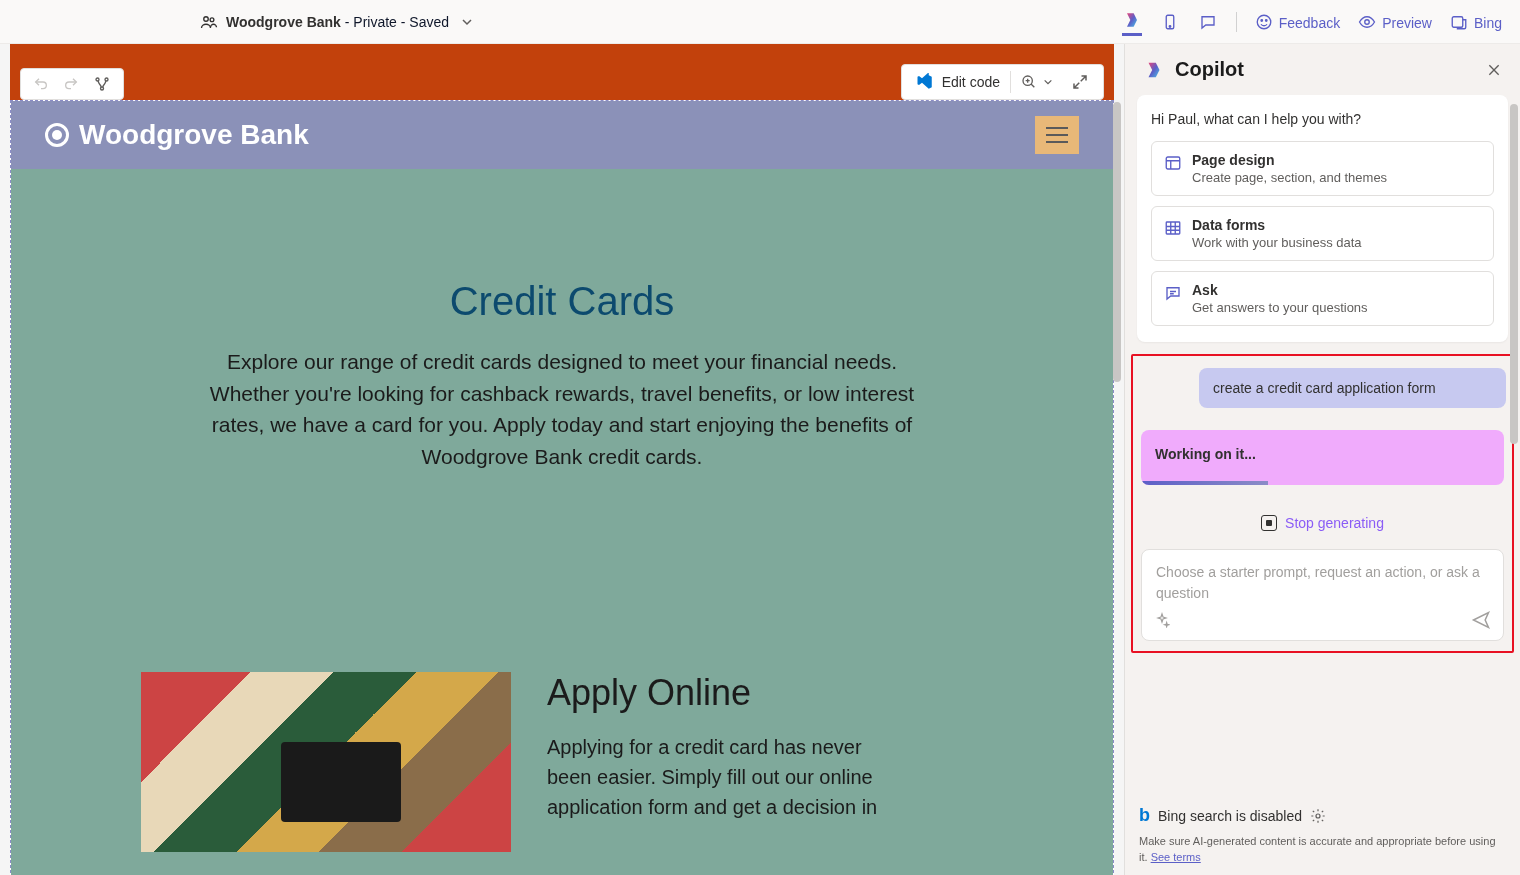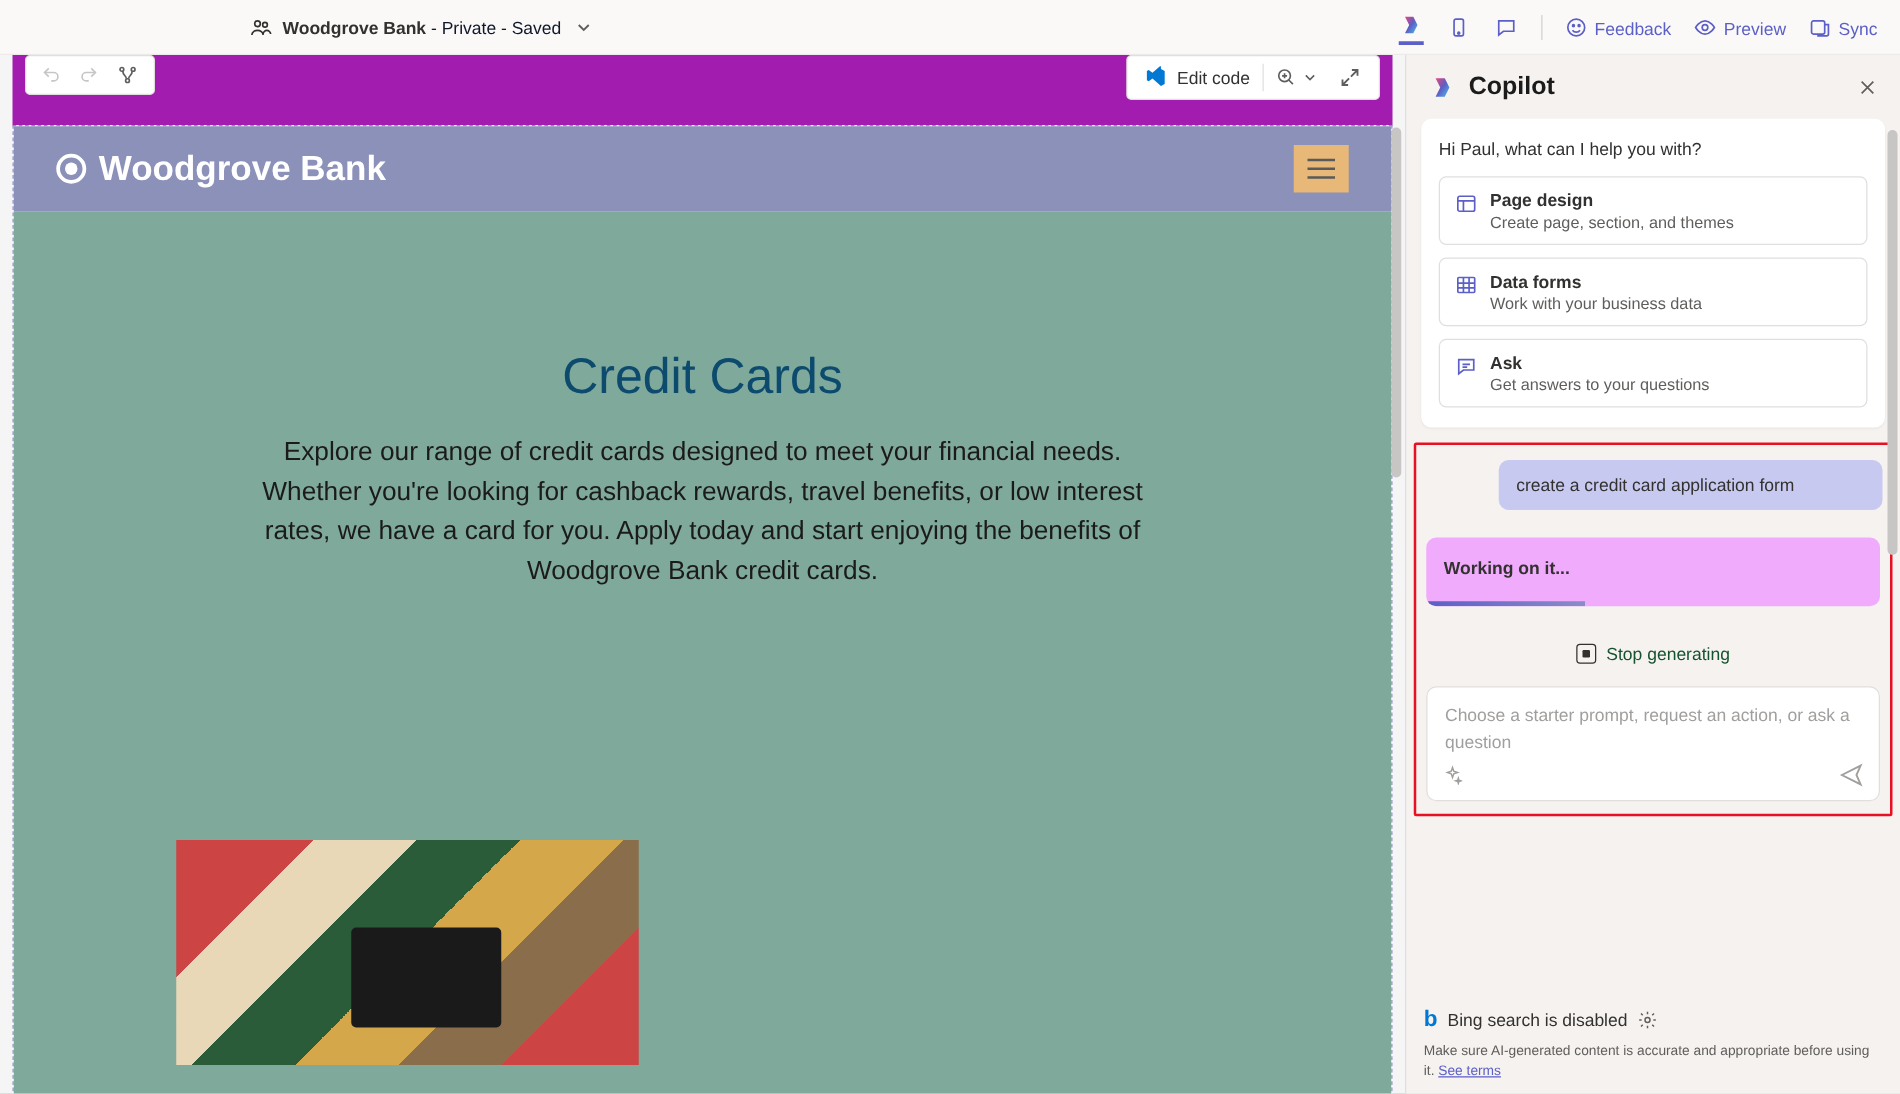--- a/index.html
+++ b/index.html
@@ -11,21 +11,21 @@
 .people-icon { width: 18px; height: 18px; color: #323130; }
 .doc-title { font-size: 14px; color: #323130; }
 .doc-title .light { color: #0f172a; font-weight: 400; }
 .dropdown-chevron { color: #605e5c; margin-left: 4px; }
 .app-bar-right { margin-left: auto; display: flex; align-items: center; gap: 18px; padding-right: 8px; }
 .app-bar-icon { width: 20px; height: 20px; color: #5b5fc7; cursor: pointer; display:flex; align-items:center; justify-content:center; }
 .app-bar-sep { width: 1px; height: 20px; background: #d1d1d1; }
 .app-bar-btn { display: flex; align-items: flex-end; gap: 6px; color: #5b5fc7; font-size: 14px; cursor: pointer; }
 
 
-.toolbar { height: 56px; display: flex; align-items: flex-start; padding: 0 10px; background: #a21caf; }
+.toolbar { height: 56px; display: flex; align-items: flex-end; padding: 0 10px; background: #c2410c; }
 .toolbar-left { display: flex; align-items: center; gap: 14px; background:#fff; border:1px solid #e1dfdd; border-radius:4px; padding:6px 12px; }
 .toolbar-icon { color: #605e5c; cursor: pointer; }
 .toolbar-icon.disabled { color: #c8c6c4; }
 .toolbar-right { margin-left: auto; display: flex; align-items: center; gap: 10px; background:#fff; border:1px solid #e1dfdd; border-radius:4px; padding:6px 14px; }
 .edit-code { display: flex; align-items: center; gap: 8px; color: #323130; font-size: 14px; cursor:pointer; }
 .vscode-icon { color: #0078d4; }
 .vsep { width:1px; height:22px; background:#e1dfdd; }
 .zoom-group { display:flex; align-items:center; gap:6px; color:#605e5c; cursor:pointer;}
 .expand-icon { color:#605e5c; cursor:pointer; margin-left:8px; }
 
@@ -70,21 +70,21 @@
 .starter:last-child { margin-bottom:0; }
 .starter-icon { color:#5b5fc7; flex-shrink:0; margin-top:2px;}
 .starter-title { font-size:14px; font-weight:600; color:#323130; }
 .starter-desc { font-size:13px; color:#605e5c; margin-top:2px;}
 
 .highlight-box { border:2px solid #e81123; margin:12px 6px 0 6px; padding:6px 6px 10px 6px; border-radius:2px;}
 .user-msg { background:#c7c9f0; color:#323130; padding:12px 14px; border-radius:8px; font-size:14px; margin-left:60px; margin-bottom:22px; margin-top:6px;}
 .working-box { background:#f0abfc; border-radius:8px; padding:16px 14px 23px 14px; position:relative; overflow:hidden; margin:0 2px;}
 .working-text { font-size:14px; font-weight:600; color:#323130;}
 .working-bar { position:absolute; left:0; bottom:0; height:4px; width:35%; background:linear-gradient(90deg,#5b5fc7,#8b8cc7); }
-.stop-gen { display:flex; align-items:flex-start; justify-content:center; gap:8px; margin-top:30px; font-size:14px; color:#14532d; cursor:pointer;}
+.stop-gen { display:flex; align-items:flex-start; justify-content:center; gap:8px; margin-top:30px; font-size:14px; color:#8b5cf6; cursor:pointer;}
 .stop-icon { width:16px; height:16px; border:1.5px solid #323130; border-radius:3px; display:flex; align-items:center; justify-content:center;}
 .stop-icon::after { content:''; width:6px; height:6px; background:#323130; border-radius:1px;}
 
 .chat-input { background:#fff; border:1px solid #e1dfdd; border-radius:8px; margin:18px 2px 0 2px; padding:12px 14px; min-height:92px; position:relative;}
 .chat-placeholder { color:#a19f9d; font-size:14px; line-height:1.5;}
 .chat-input-icons { position:absolute; bottom:10px; left:12px; right:12px; display:flex; justify-content:space-between; align-items:center;}
 .sparkle-icon { color:#a19f9d; }
 .send-icon { color:#a19f9d; }
 
 .copilot-scroll { position:absolute; right:2px; top:60px; width:8px; height:340px; background:#c8c6c4; border-radius:4px;}
@@ -155,21 +155,21 @@
           <path d="M2 12s4-7 10-7 10 7 10 7-4 7-10 7-10-7-10-7z"></path>
           <circle cx="12" cy="12" r="3"></circle>
         </svg>
       <span>Preview</span>
     </div>
     <div class="app-bar-btn">
       <svg width="18" height="18" viewBox="0 0 24 24" fill="none" stroke="currentColor" stroke-width="1.8">
           <rect x="3" y="5" width="14" height="14" rx="2"></rect>
           <path d="M17 9h4v10a2 2 0 0 1-2 2H9"></path>
         </svg>
-      <span>Sync</span>
+      <span>Bing</span>
     </div>
   </div>
 </div>
 
 <div class="main">
 
   <div class="canvas-area">
 
     <div class="toolbar">
       <div class="toolbar-left">
@@ -225,20 +225,24 @@
             <span></span>
           </div>
       </div>
       <div class="site-body">
         <div class="hero">
           <h1>Credit Cards</h1>
           <p>Explore our range of credit cards designed to meet your financial needs. Whether you're looking for cashback rewards, travel benefits, or low interest rates, we have a card for you. Apply today and start enjoying the benefits of Woodgrove Bank credit cards.</p>
         </div>
         <div class="apply-section">
           <div class="apply-img"></div>
+          <div class="apply-text">
+            <h2>Apply Online</h2>
+            <p>Applying for a credit card has never been easier. Simply fill out our online application form and get a decision in</p>
+          </div>
         </div>
       </div>
     </div>
 
     <div class="canvas-scroll">
         <div class="canvas-scroll-thumb"></div>
       </div>
   </div>
 
   <div class="copilot-panel">

